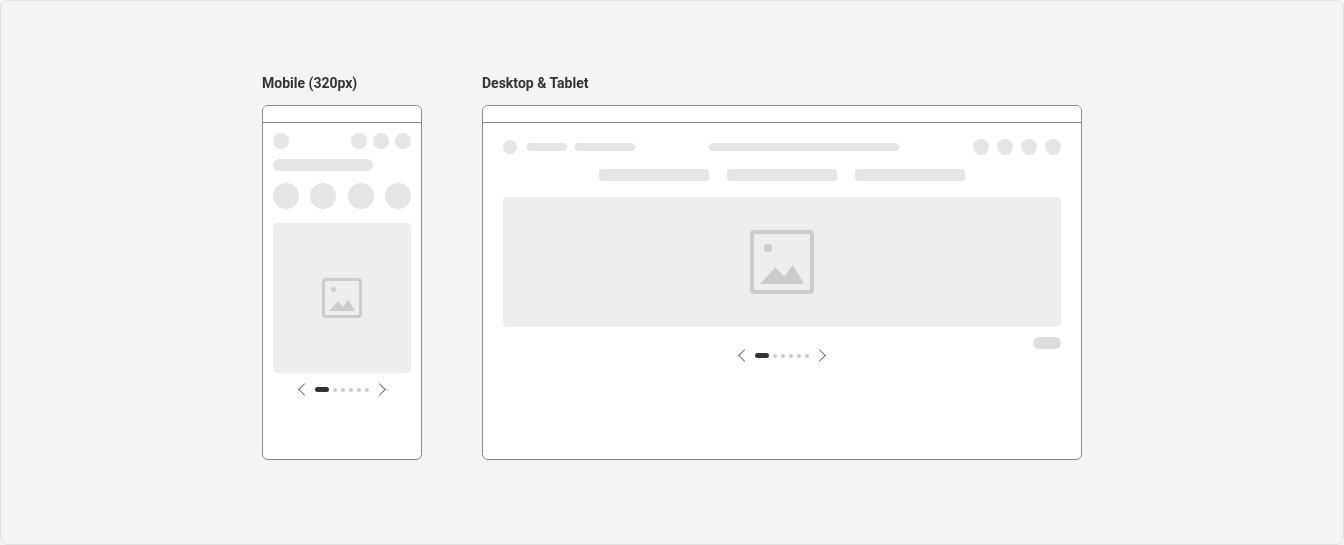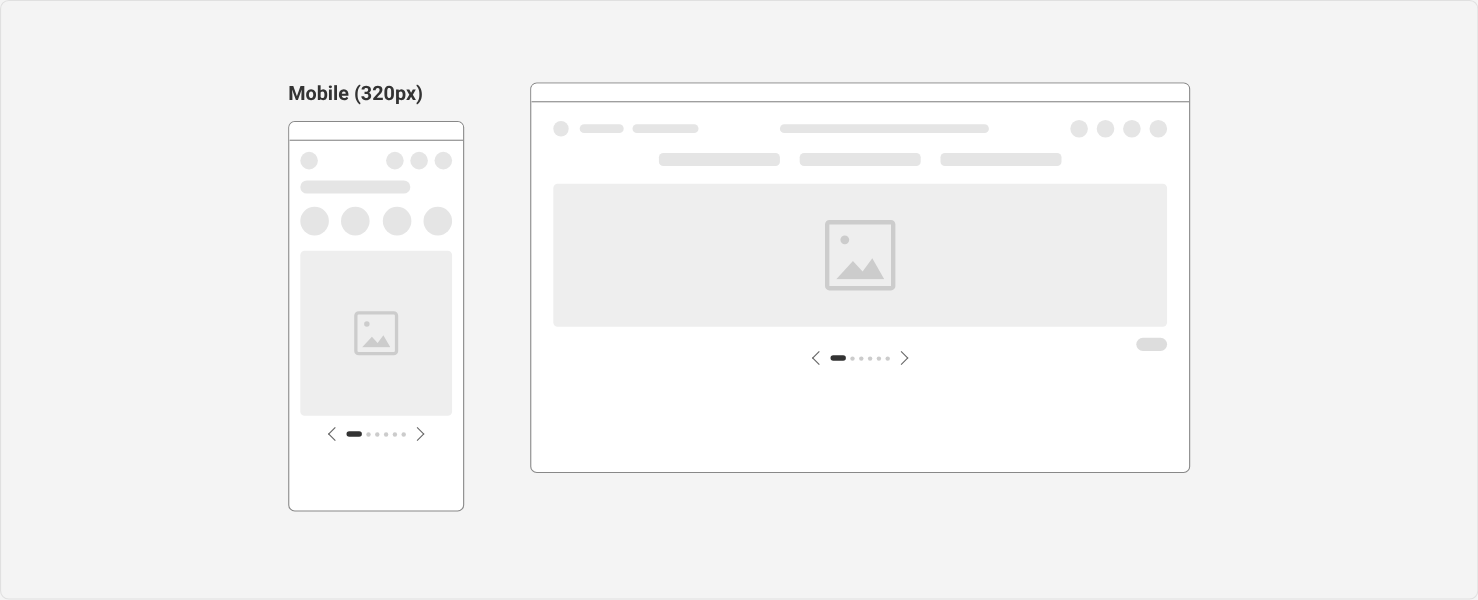--- a/index.html
+++ b/index.html
@@ -13,21 +13,21 @@
     border-radius:8px;
     position:relative;
   }
   .stage{
     position:absolute;top:74px;left:0;right:0;
     display:flex;justify-content:center;align-items:flex-start;
     gap:60px;
   }
   .col{display:flex;flex-direction:column;}
   .label{
-    font-size:18px;font-weight:700;color:#333;
+    font-size:14px;font-weight:700;color:#333;
     margin-bottom:14px;
   }
   
   .frame{
     background:#fff;
     border:1px solid #888;
     border-radius:6px;
     overflow:hidden;
     position:relative;
     box-sizing:border-box;
@@ -147,20 +147,21 @@
             </div>
             <span class="chev right"></span>
 
           </div>
         </div>
       </div>
     </div>
   </div>
 
   <div class="col">
+    <div class="label">Desktop &amp; Tablet</div>
     <div class="frame desktop">
       <div class="titlebar"></div>
       <div class="d-body">
         <div class="d-top">
           <div class="skel circle logo"></div>
           <div class="nav">
             <div class="skel bar" style="width:40px"></div>
             <div class="skel bar" style="width:60px"></div>
           </div>
           <div class="spacer"></div>

